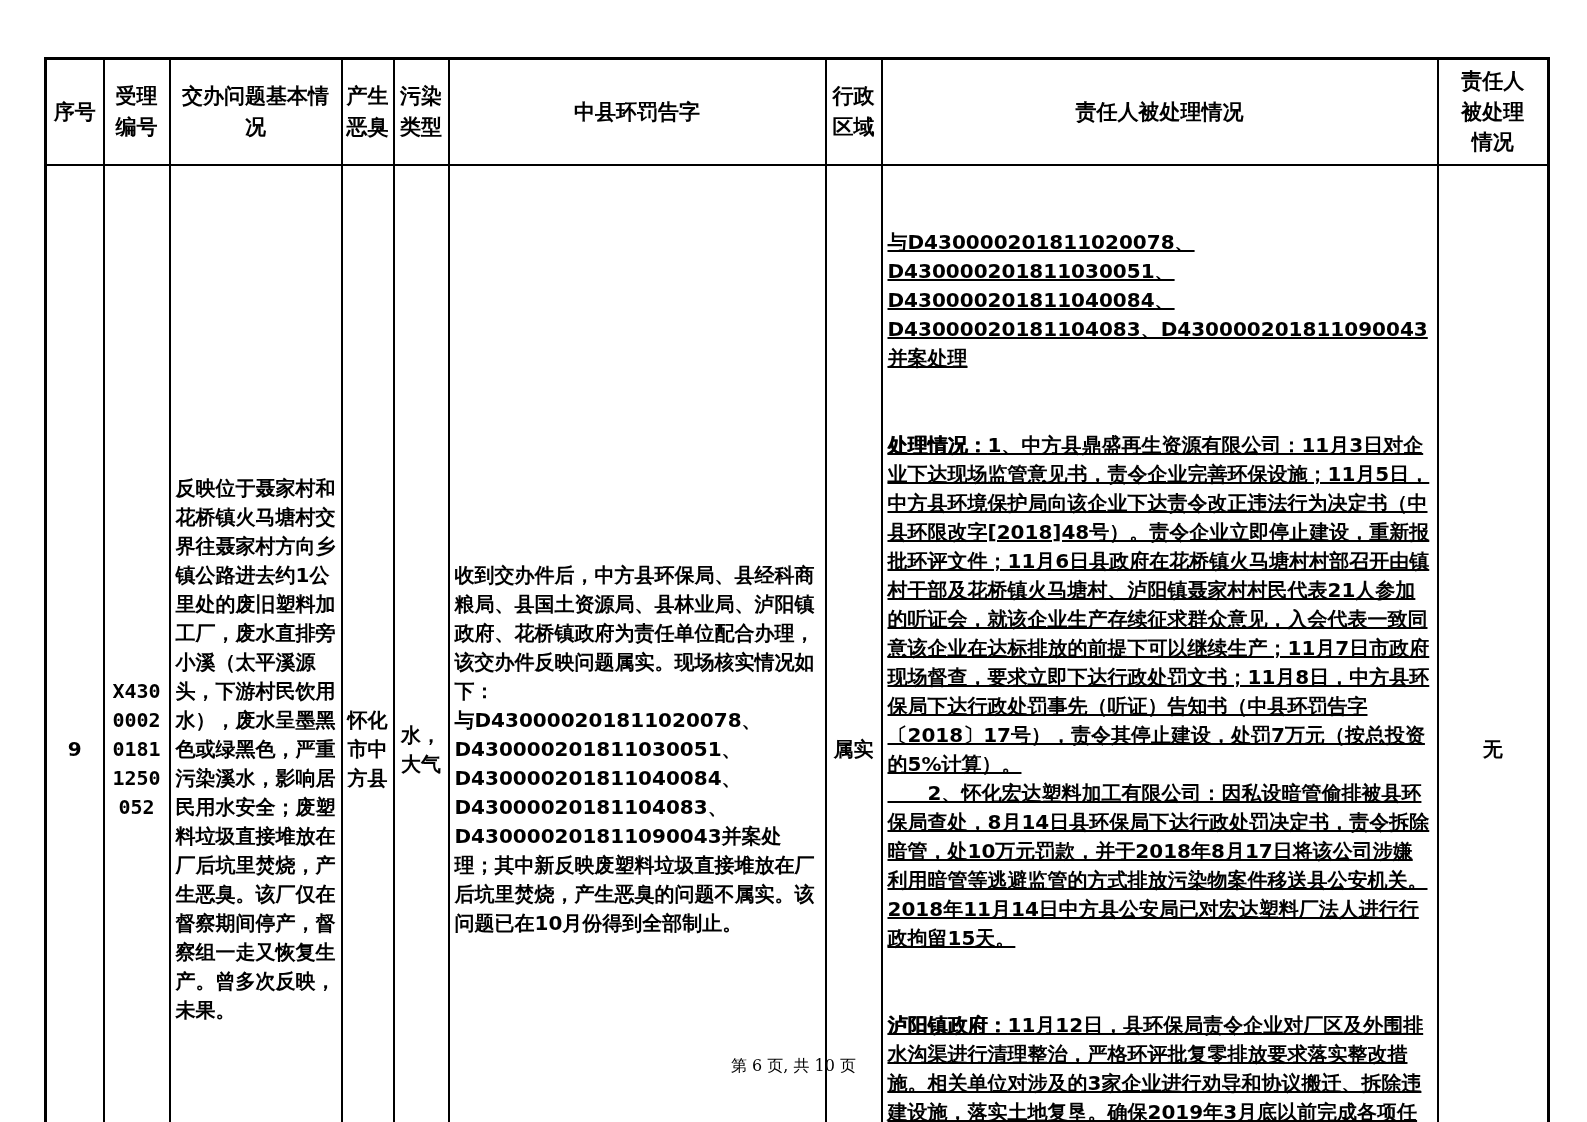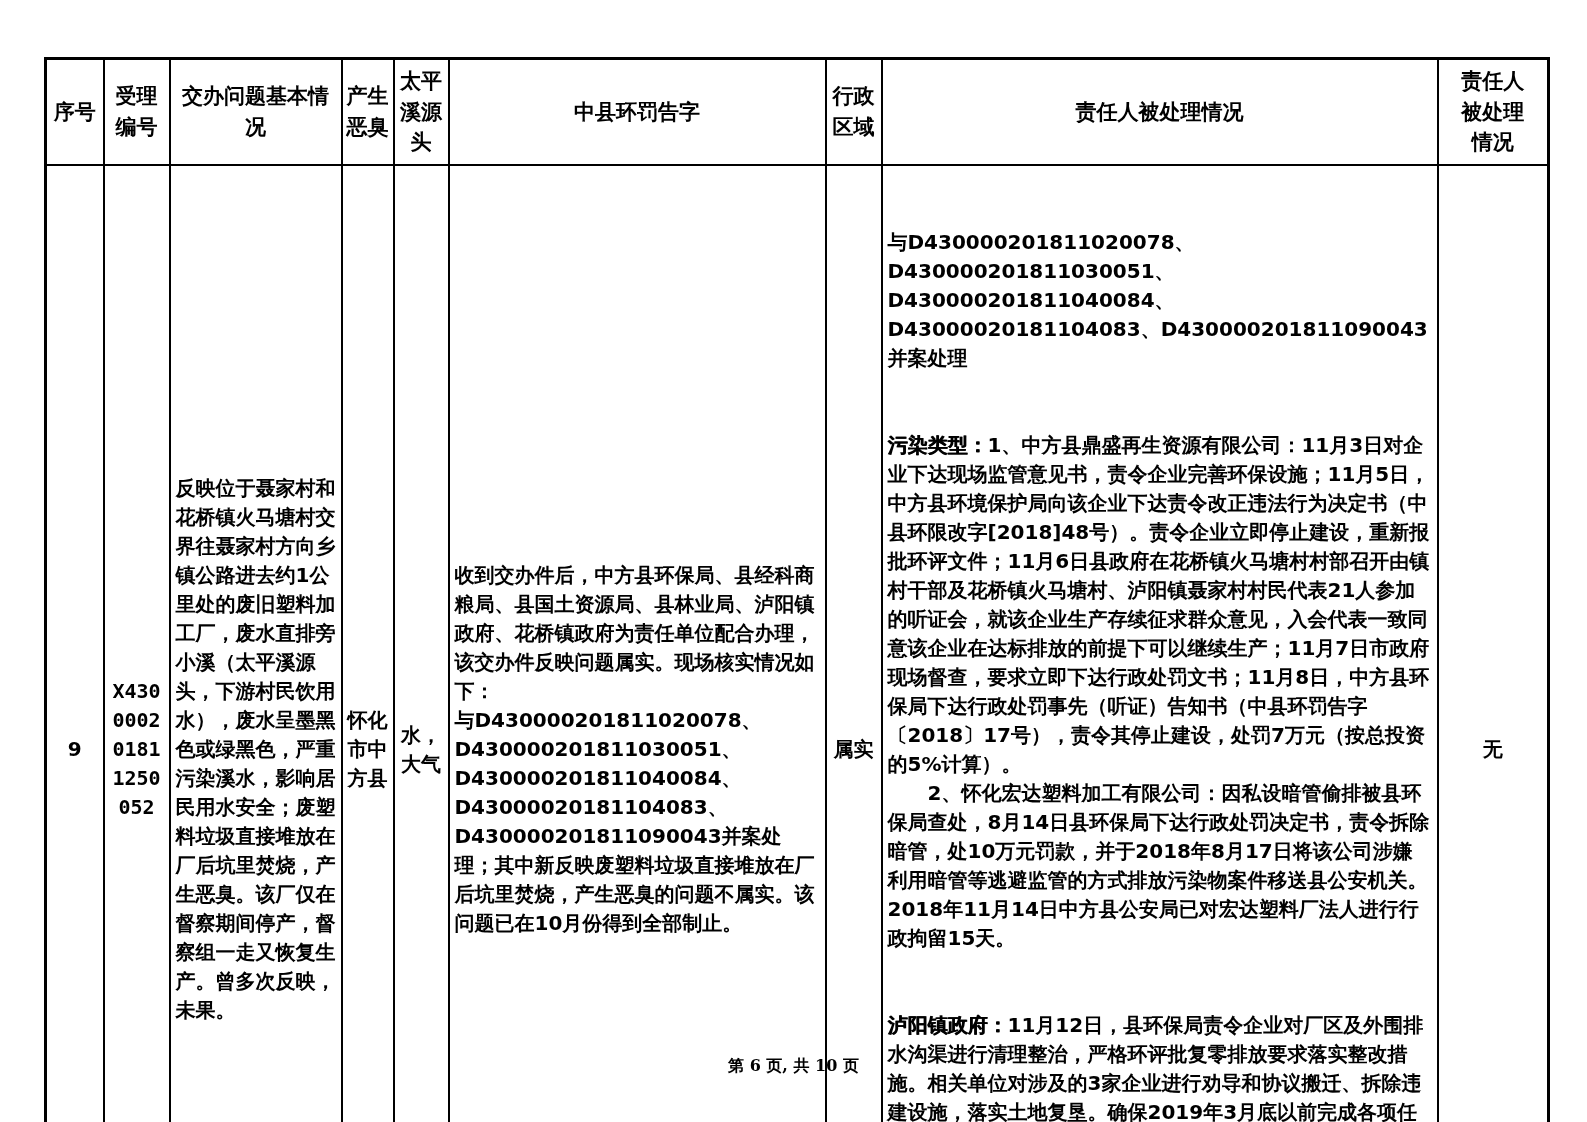--- a/index.html
+++ b/index.html
@@ -55,29 +55,29 @@
   }
   .narrow-header{
     display:inline-block;
     width:66px;
     text-align:center;
   }
   .strong-label{
     font-weight:800;
     text-shadow:0.7px 0 0 currentColor;
   }
-  .handling-block{white-space:pre-wrap;}
+  .handling-block{white-space:pre-wrap;text-decoration:underline;}
   .page-footer{
     position:absolute;
     left:0;right:0;
     top:1056px;
     text-align:center;
     font-family:"DejaVu Serif",serif;
     font-size:16px;
-    font-weight:700;
+    font-weight:400;
     color:#000;
   }
 </style>
 </head>
 <body>
 
 <div class="page">
 
   <table class="report-table">
     <colgroup>
@@ -90,21 +90,21 @@
       <col style="width:56px">
         <col style="width:556px">
         <col style="width:111px">
     </colgroup>
     <thead>
       <tr>
         <th>序号</th>
         <th>受理编号</th>
         <th>交办问题基本情况</th>
         <th>产生恶臭</th>
-        <th>太平溪源头</th>
+        <th>污染类型</th>
         <th>中县环罚告字</th>
         <th>行政区域</th>
         <th>责任人被处理情况</th>
         <th>
           <span class="narrow-header">责任人被处理情况</span>
         </th>
       </tr>
     </thead>
     <tbody>
       <tr>
@@ -117,21 +117,21 @@
         <td class="center">水，大气</td>
         <td class="text-cell">收到交办件后，中方县环保局、县经科商粮局、县国土资源局、县林业局、泸阳镇政府、花桥镇政府为责任单位配合办理，该交办件反映问题属实。现场核实情况如下：
 与D430000201811020078、
 D430000201811030051、
 D430000201811040084、
 D43000020181104083、
 D430000201811090043并案处理；其中新反映废塑料垃圾直接堆放在厂后坑里焚烧，产生恶臭的问题不属实。该问题已在10月份得到全部制止。</td>
         <td class="center">属实</td>
         <td class="text-cell">
           <div class="handling-block">与D430000201811020078、D430000201811030051、D430000201811040084、D43000020181104083、D430000201811090043并案处理</div>
-          <div class="handling-block"><span class="strong-label">污染类型：</span><span>1、中方县鼎盛再生资源有限公司：11月3日对企业下达现场监管意见书，责令企业完善环保设施；11月5日，中方县环境保护局向该企业下达责令改正违法行为决定书（中县环限改字[2018]48号）。责令企业立即停止建设，重新报批环评文件；11月6日县政府在花桥镇火马塘村村部召开由镇村干部及花桥镇火马塘村、泸阳镇聂家村村民代表21人参加的听证会，就该企业生产存续征求群众意见，入会代表一致同意该企业在达标排放的前提下可以继续生产；11月7日市政府现场督查，要求立即下达行政处罚文书；11月8日，中方县环保局下达行政处罚事先（听证）告知书（中县环罚告字〔2018〕17号），责令其停止建设，处罚7万元（按总投资的5%计算）。
+          <div class="handling-block"><span class="strong-label">处理情况：</span><span>1、中方县鼎盛再生资源有限公司：11月3日对企业下达现场监管意见书，责令企业完善环保设施；11月5日，中方县环境保护局向该企业下达责令改正违法行为决定书（中县环限改字[2018]48号）。责令企业立即停止建设，重新报批环评文件；11月6日县政府在花桥镇火马塘村村部召开由镇村干部及花桥镇火马塘村、泸阳镇聂家村村民代表21人参加的听证会，就该企业生产存续征求群众意见，入会代表一致同意该企业在达标排放的前提下可以继续生产；11月7日市政府现场督查，要求立即下达行政处罚文书；11月8日，中方县环保局下达行政处罚事先（听证）告知书（中县环罚告字〔2018〕17号），责令其停止建设，处罚7万元（按总投资的5%计算）。
 　　2、怀化宏达塑料加工有限公司：因私设暗管偷排被县环保局查处，8月14日县环保局下达行政处罚决定书，责令拆除暗管，处10万元罚款，并于2018年8月17日将该公司涉嫌利用暗管等逃避监管的方式排放污染物案件移送县公安机关。2018年11月14日中方县公安局已对宏达塑料厂法人进行行政拘留15天。</span></div>
           <div class="handling-block"><span class="strong-label">泸阳镇政府：</span><span>11月12日，县环保局责令企业对厂区及外围排水沟渠进行清理整治，严格环评批复零排放要求落实整改措施。相关单位对涉及的3家企业进行劝导和协议搬迁、拆除违建设施，落实土地复垦。确保2019年3月底以前完成各项任务。现场工作组已于20日正式进驻花桥镇火马塘村村部办公，22日，中方县鼎盛再生资源有限公司、怀化宏达塑料加工有限公司已开始拆除生产设施设备，准备搬迁。11月27日，县政府组织队伍开始进行强制拆除，正在联系中方县富鑫鱼饲料厂法人，商讨搬迁事宜。</span></div>
         </td>
         <td class="center">无</td>
       </tr>
     </tbody>
   </table>
 
   <div class="page-footer">第 6 页, 共 10 页</div>
 

